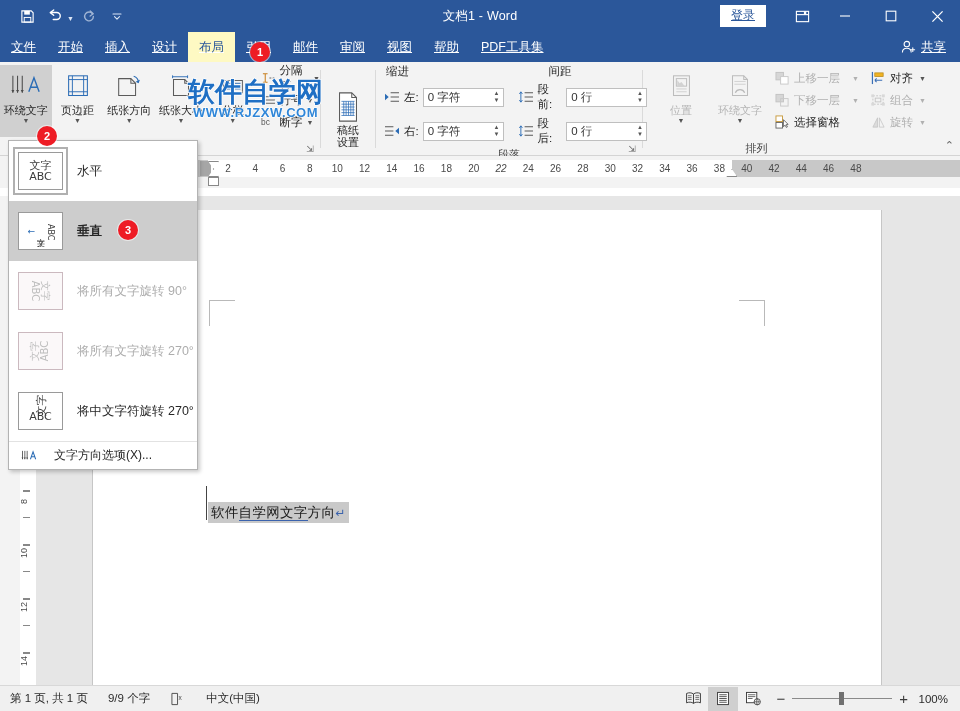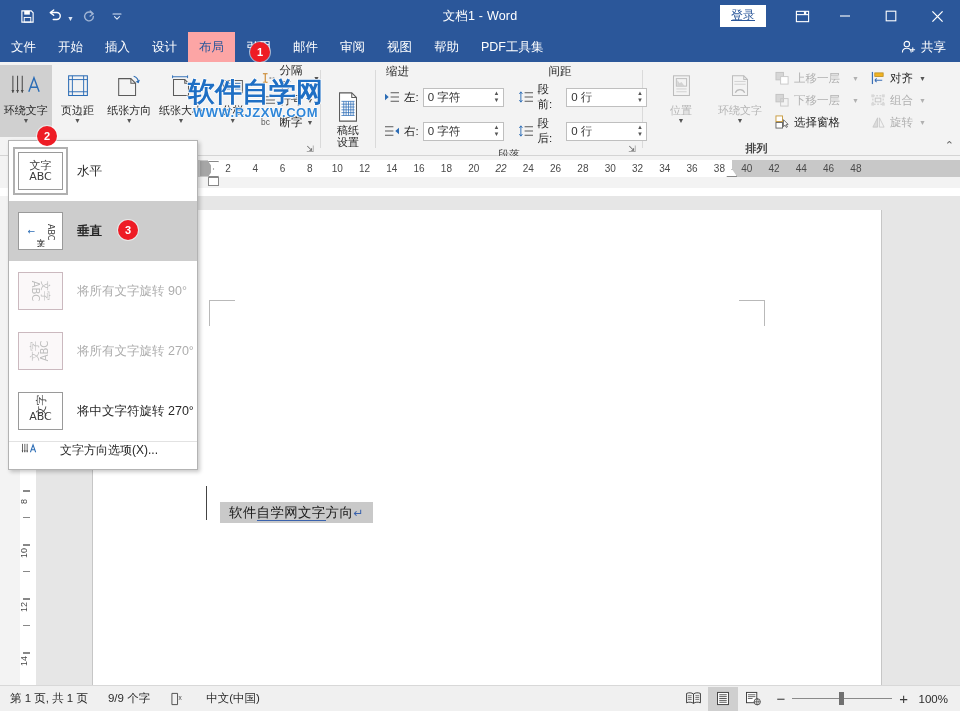--- a/index.html
+++ b/index.html
@@ -32,27 +32,27 @@
     background:#fff; color:#2b579a; font-size:12px;
     padding:3px 11px 4px; margin-right:16px; line-height:1.2;
     text-decoration:underline;
   }
   .ribbon-display{ width:40px; height:32px; display:flex;align-items:center;justify-content:center;}
   .wbtn{ width:46px; height:32px; display:flex;align-items:center;justify-content:center; }
 
   
   #tabstrip{
     height:30px; background:#2b579a; display:flex; align-items:stretch;
-    position:relative; color:#fff; font-size:12.5px;
+    position:relative; color:#fff; font-size:12.5px;text-decoration:underline;
   }
   .tab{
     display:flex; align-items:center; padding:0 11px; white-space:nowrap;
     position:relative;
   }
-  .tab.active{ background:#fca5a5; color:#2b579a; }
+  .tab.active{ background:#fef9c3; color:#2b579a; }
   .tellme{
     display:flex; align-items:center; gap:5px; padding:0 10px; color:#fff;
   }
   .bulb{ font-size:13px; line-height:1; }
   .share{
     margin-left:auto; display:flex; align-items:center; gap:5px;
     padding:0 14px 0 8px; color:#fff;
   }
 
   
@@ -166,23 +166,23 @@
     position:absolute; left:0; top:0; width:36px; bottom:0; background:#f3f3f3;
   }
   #page{
     position:absolute; left:92px; top:14px; width:790px; height:497px;
     background:#fff; border:1px solid #c6c6c6; border-top:none;
   }
   .corner{ position:absolute; width:26px; height:26px; }
   .corner.tl{ left:116px; top:90px; border-left:1px solid #b9b9b9; border-top:1px solid #b9b9b9;}
   .corner.tr{ right:116px; top:90px; border-right:1px solid #b9b9b9; border-top:1px solid #b9b9b9;}
   #doctext{
-    position:absolute; left:220px; top:306px;
+    position:absolute; left:208px; top:306px;
     background:#c9c9c9; font-size:13.5px; color:#1a1a1a;
-    padding:1px 9px; line-height:18px; letter-spacing:.3px;
+    padding:1px 3px; line-height:18px; letter-spacing:.3px;
     font-family:"DejaVu Sans","Liberation Sans",sans-serif; white-space:nowrap;
   }
   #doctext .ul{ border-bottom:1px solid #3b63ad; }
   #doctext .pilcrow{ color:#3b63ad; font-size:12px; }
   #caret{
     position:absolute; left:206px; top:290px; width:1px; height:34px; background:#444;
   }
 
   
   #menu{
@@ -200,21 +200,21 @@
     width:45px; height:38px; border:1px solid #9a9a9a; background:#fff;
     display:flex; align-items:center; justify-content:center;
     font-size:11px; line-height:11px; color:#3a3a3a; position:relative;
     font-family:"DejaVu Sans","Liberation Sans",sans-serif;
   }
   .mi.dis .thumb{ border-color:#cbb9bf; background:#fbf8f9; color:#bdbdbd; }
   .mi .thumb .stack{ text-align:center; }
   .mi .mlabel{ flex:1; }
   .mi.sel .mlabel{ font-weight:bold; }
   .mi-opt{
-    height:28px; display:flex; align-items:flex-start; gap:22px; padding-left:12px;
+    height:28px; display:flex; align-items:center; gap:16px; padding-left:12px;
     font-size:12px; border-top:1px solid #e2e2e2; color:#262626;
   }
   .mi-opt .oico{ font-size:12px; color:#2a2a2a; letter-spacing:-1px;}
 
   
   .rot90{ transform:rotate(90deg); }
   .rot270{ transform:rotate(-90deg); }
   .vertthumb{ display:flex; flex-direction:row-reverse; gap:1px; align-items:flex-start; padding-top:2px;}
   .vcol{ writing-mode:vertical-rl; font-size:8px; line-height:9px; letter-spacing:0px;}
   .vcol.lat{ font-size:8px; }
@@ -621,21 +621,21 @@
             <svg width="15" height="14" viewBox="0 0 16 15">
                 <path d="M2 13 7 3v10z" fill="#dcdcdc" stroke="#c2c2c2" stroke-width=".8"></path>
                 <path d="M14 13 9 3v10z" fill="none" stroke="#c2c2c2" stroke-width=".8"></path>
               </svg>
           </span>
           <span>旋转</span>
           <span style="font-size:7px;margin-left:2px;">▼</span>
         </div>
       </div>
     </div>
-    <div class="group-label" style="padding-right:90px;font-weight:bold;">排列</div>
+    <div class="group-label" style="padding-right:90px;">排列</div>
     <div class="collapse">⌃</div>
   </div>
 </div>
 
 <div id="watermark">
   <div class="wm1">软件自学网</div>
   <div class="wm2">WWW.RJZXW.COM</div>
 </div>
 
 <div id="rulerrow">

